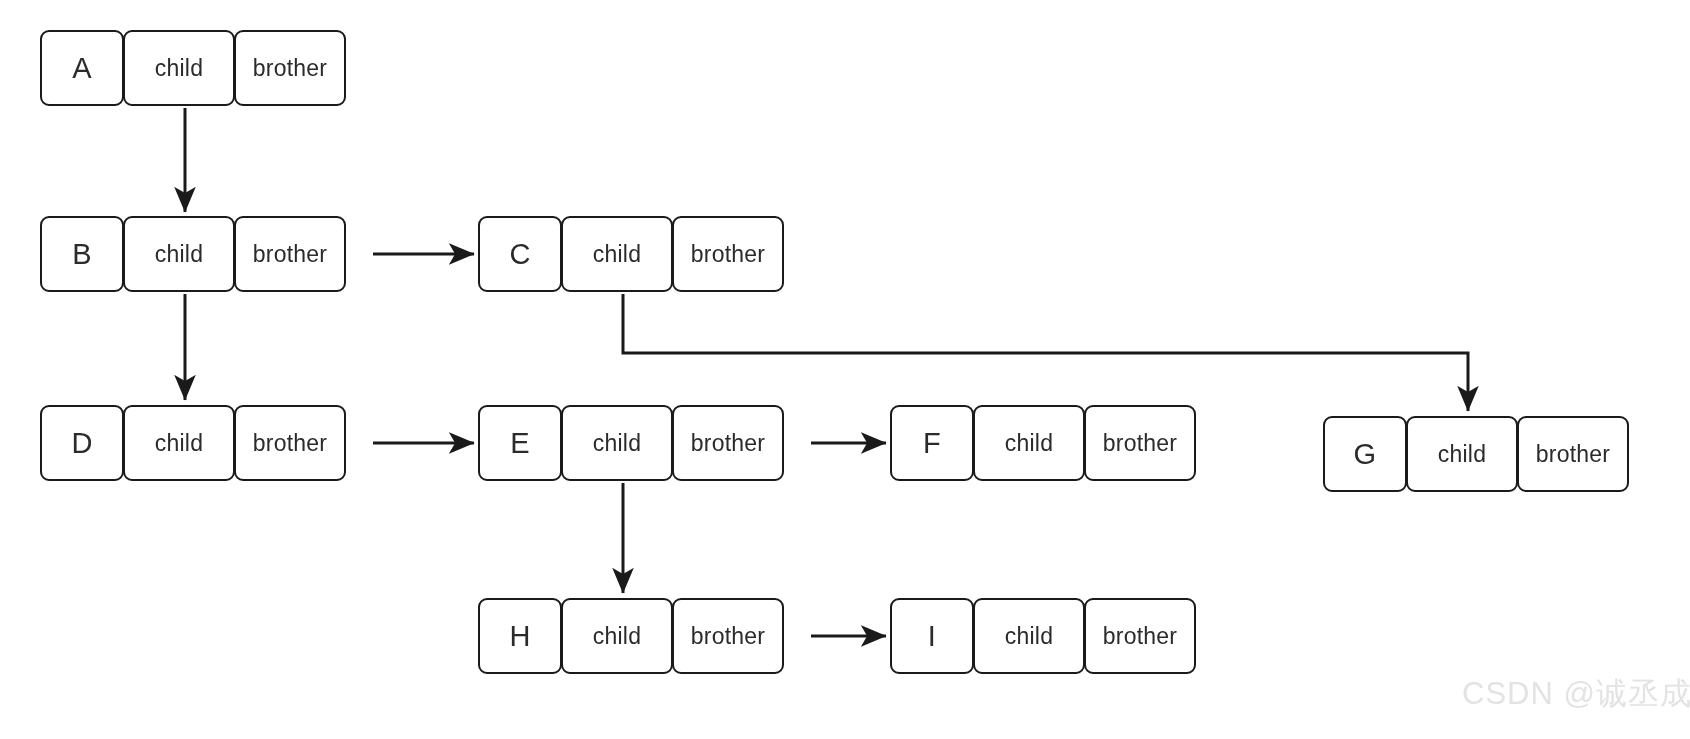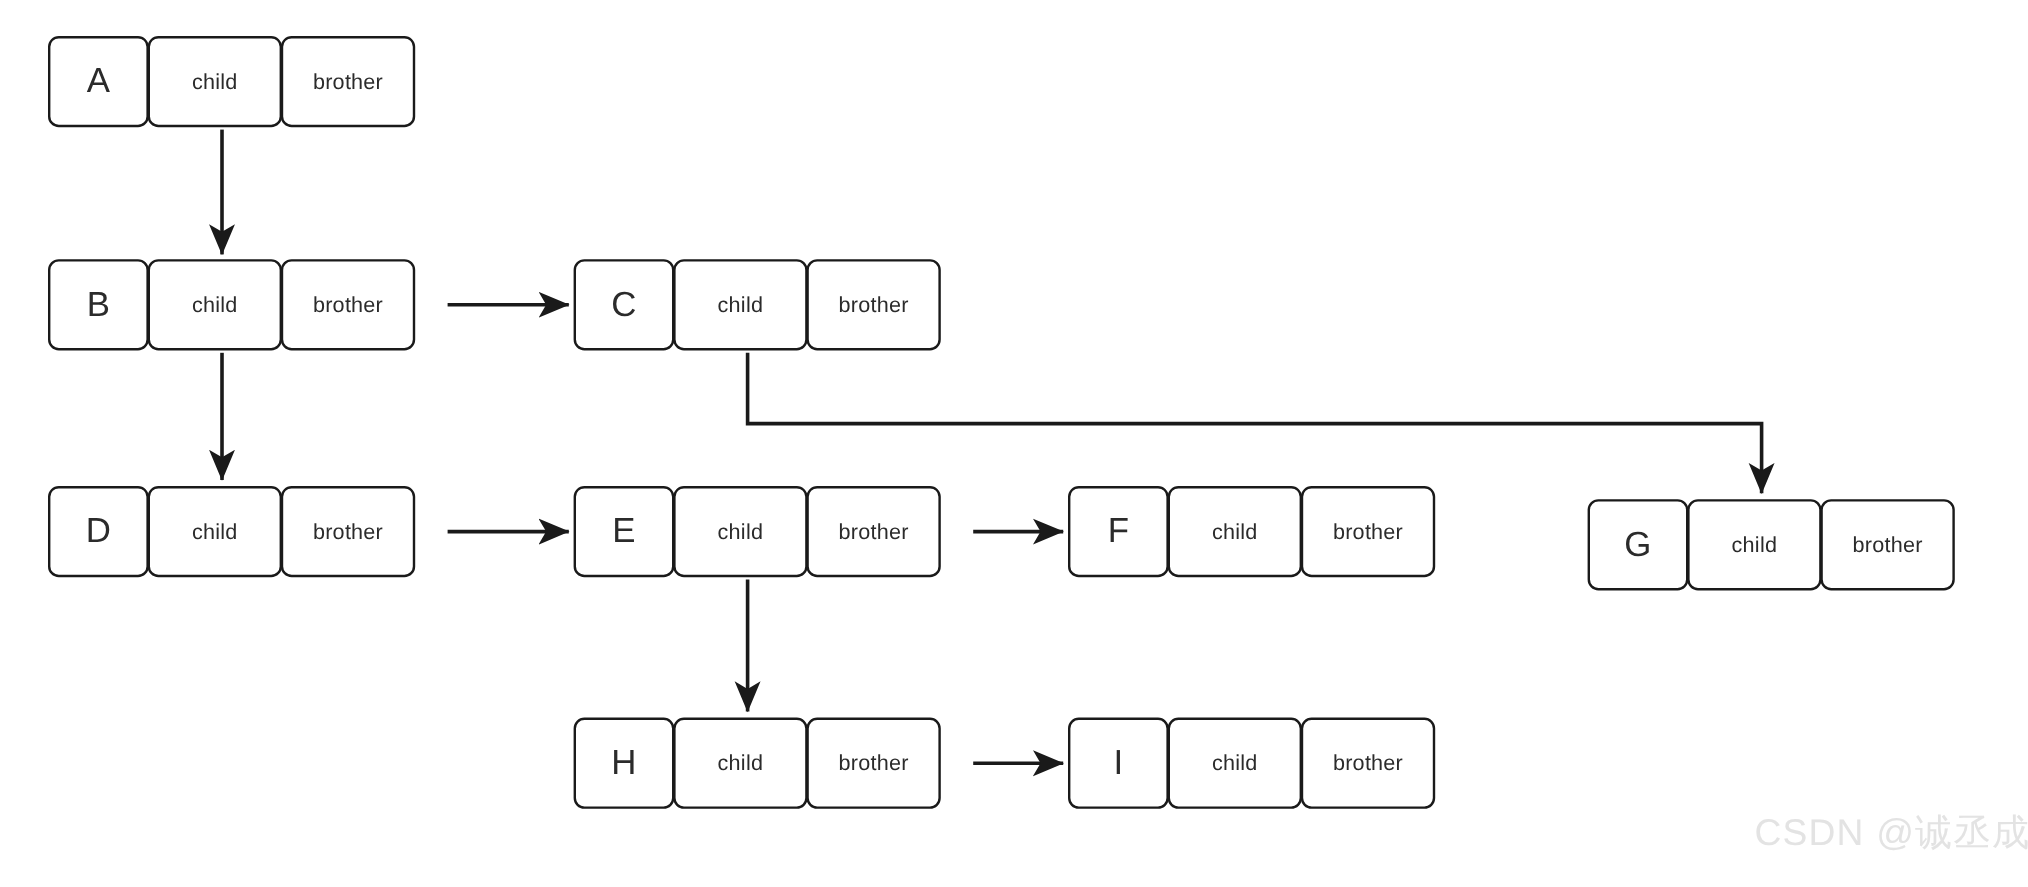--- a/index.html
+++ b/index.html
@@ -33,21 +33,21 @@
   }
   .cell {
     box-sizing: border-box;
     border: 2.6px solid #1a1a1a;
     border-radius: 9px;
     background: #ffffff;
     display: flex;
     align-items: center;
     justify-content: center;
     color: #2b2b2b;
-    font-size: 18px;
+    font-size: 23px;
     line-height: 1;
     letter-spacing: 0.2px;
     white-space: nowrap;
   }
   .cell.key {
     font-size: 29px;
   }
   .watermark {
     position: absolute;
     color: #e3e3e3;

